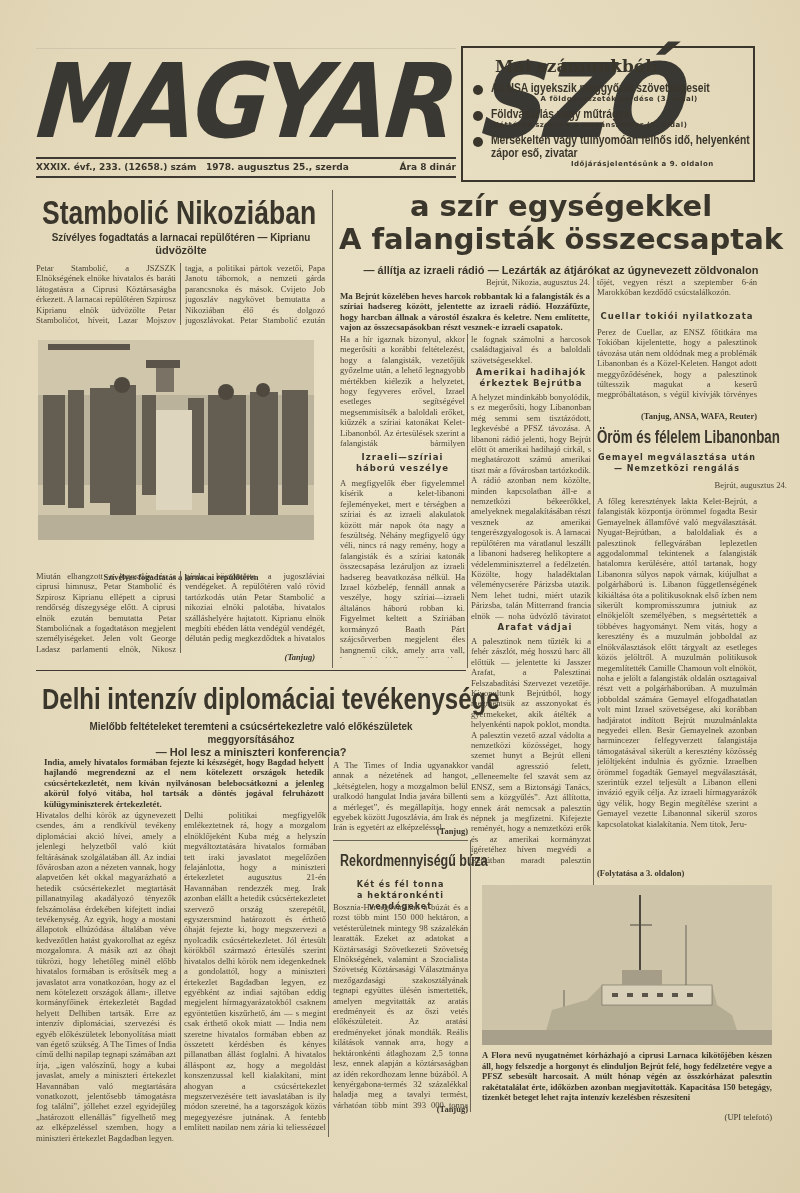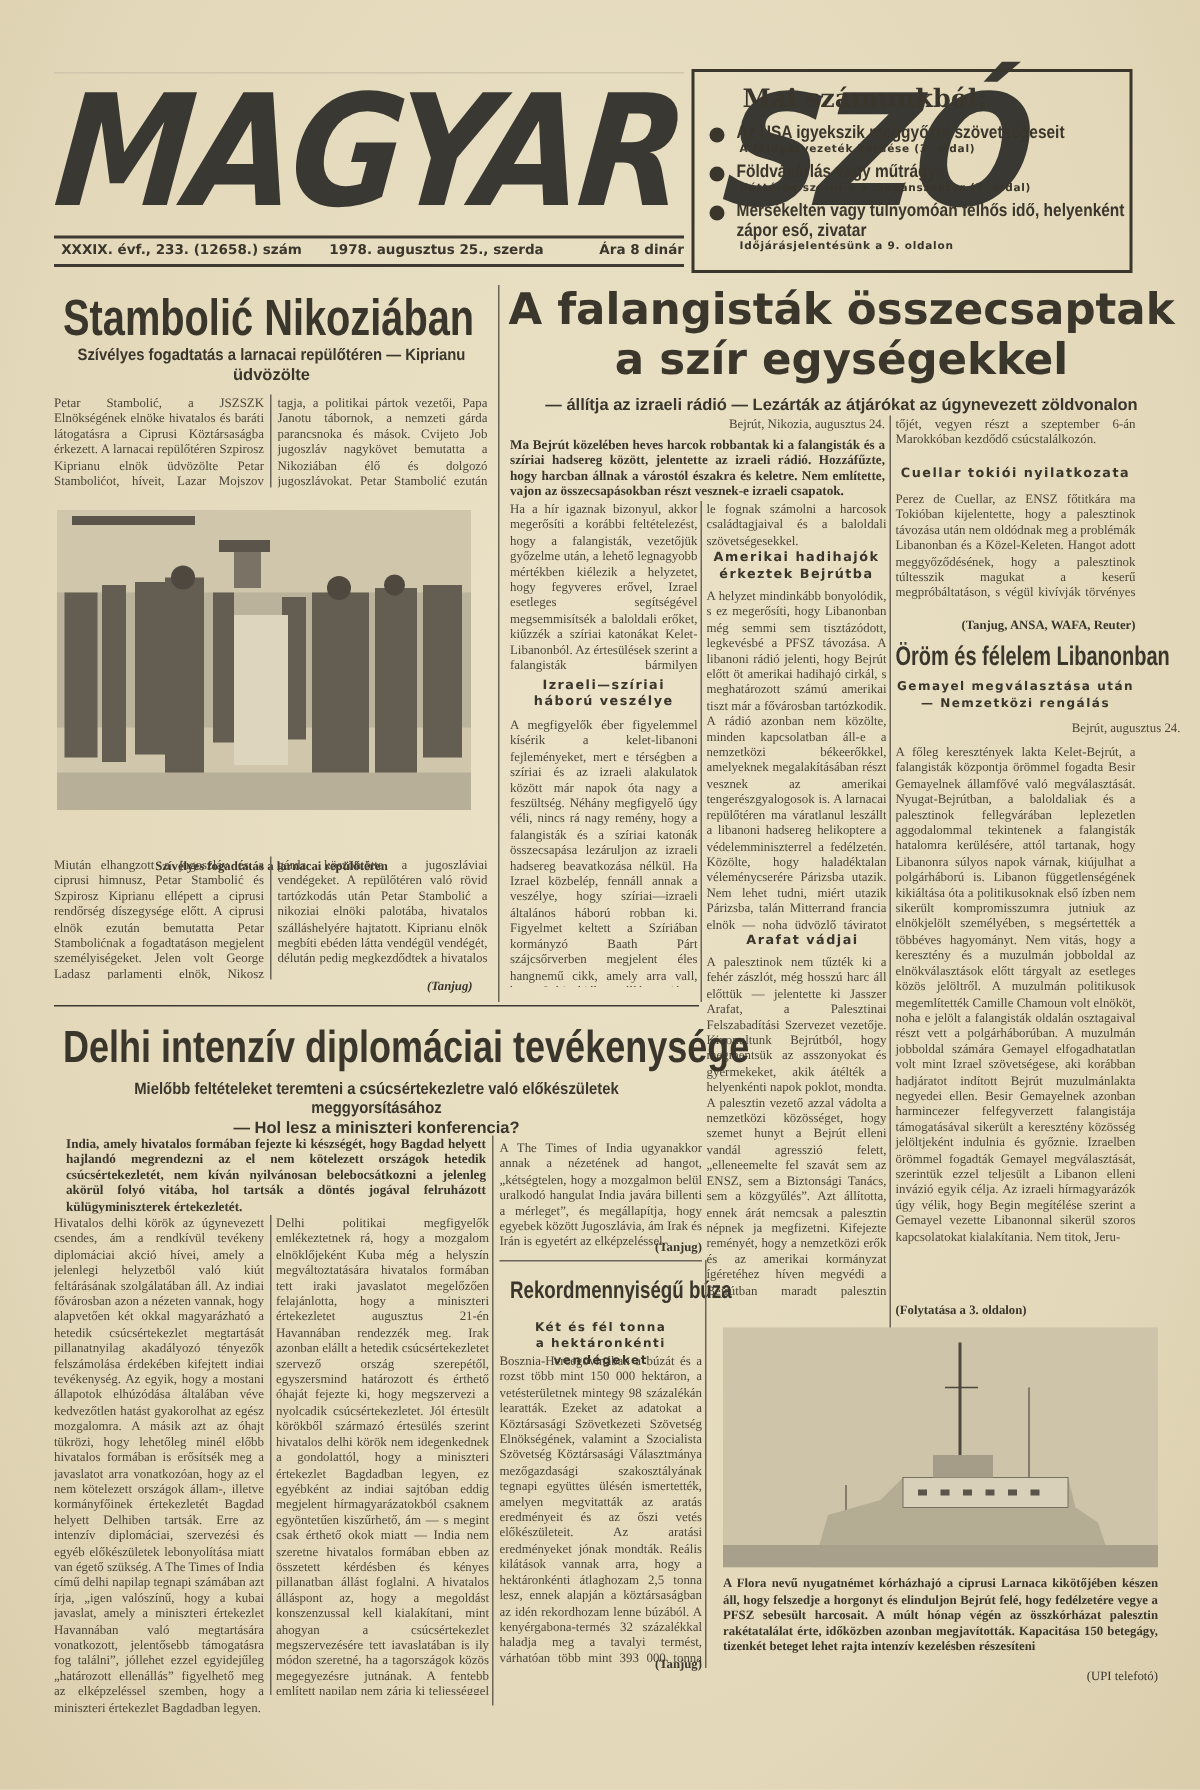--- a/index.html
+++ b/index.html
@@ -16,27 +16,27 @@
   .masthead-title {
     left: 38px; top: 52px; width: 420px; height: 100px;
     font-family: "DejaVu Sans", sans-serif; font-weight: 900; font-style: italic;
     font-size: 92px; letter-spacing: -3px; color: #3a3833; line-height: 100px;
     transform: scaleY(1.12) skewX(-6deg); transform-origin: left center;
     white-space: nowrap;
   }
   .rule { background: #3e3a33; height: 2px; }
   .issue-line { left: 36px; top: 162px; width: 420px; font-size: 9px; font-weight: bold;
     font-family: "DejaVu Sans", sans-serif; color: #3a362c; display: flex; white-space: nowrap; }
-  .issue-line span { display: inline-block; text-align: center; }
+  .issue-line span { display: inline-block; }
   .box { left: 461px; top: 46px; width: 294px; height: 136px; border: 2px solid #3a362c; padding: 6px 10px; }
   .box h3 { font-family: "DejaVu Serif", serif; font-weight: bold; font-size: 17px; color: #3a362c; margin: 2px 0 6px 22px; }
   .box-item { display: flex; margin-bottom: 5px; }
   .bullet { width: 10px; height: 10px; border-radius: 50%; background: #3a362c; margin: 3px 8px 0 0; flex-shrink: 0; }
   .box-main { font-family: "Liberation Sans", sans-serif; font-weight: bold; font-size: 12px; line-height: 13px; transform: scaleX(0.86); transform-origin: left; white-space: nowrap; }
-  .box-sub { font-family: "DejaVu Sans", sans-serif; font-weight: bold; font-size: 7px; letter-spacing: 0.5px; margin-left: 2px; white-space: nowrap; }
+  .box-sub { font-family: "DejaVu Sans", sans-serif; font-weight: bold; font-size: 7px; letter-spacing: 0.5px; margin-left: 2px; white-space: nowrap; text-align: center; }
   .headline-condensed { font-family: "Liberation Sans", sans-serif; font-weight: bold; color: #3a362c; transform: scaleX(0.72); transform-origin: left; white-space: nowrap; }
   .headline-wide { font-family: "DejaVu Sans", sans-serif; font-weight: bold; color: #3a362c; text-align: center; }
   .sub-condensed { font-family: "Liberation Sans", sans-serif; font-weight: bold; color: #3a362c; text-align: center; }
   .body-text { font-family: "Liberation Serif", serif; font-size: 8.6px; line-height: 10.4px; color: #4a4538; text-align: justify; overflow: hidden; }
   .lead-text { font-family: "Liberation Serif", serif; font-weight: bold; font-size: 8.8px; line-height: 10.4px; color: #3a362c; text-align: justify; }
   .crosshead { font-family: "DejaVu Sans", sans-serif; font-weight: bold; font-size: 8.5px; letter-spacing: 1px; text-align: center; color: #3a362c; line-height: 11px; }
   .dateline { font-size: 8.6px; text-align: right; color: #4a4538; }
   .credit { font-size: 8.5px; font-weight: bold; font-style: italic; text-align: right; color: #3a362c; }
   .vline { width: 1px; background: #6b6558; }
   .hline { height: 1px; background: #6b6558; }
@@ -121,22 +121,22 @@
   </div>
   <div class="abs caption" style="left:36px;top:548px;width:290px;">Szívélyes fogadtatás a larnacai repülőtéren</div>
   <div class="abs body-text" style="left:36px;top:571px;width:140px;height:82px;">Miután elhangzott a jugoszláv és a ciprusi himnusz, Petar Stambolić és Szpirosz Kiprianu ellépett a ciprusi rendőrség díszegysége előtt. A ciprusi elnök ezután bemutatta Petar Stambolićnak a fogadtatáson megjelent személyiségeket. Jelen volt George Ladasz parlamenti elnök, Nikosz Rolandisz külügyminiszter, Veniami belügy- és védelemminiszter, a kormány többi</div>
   <div class="abs vline" style="left:180px;top:571px;height:82px;"></div>
   <div class="abs body-text" style="left:185px;top:571px;width:140px;height:72px;">gárda köszöntötte a jugoszláviai vendégeket. A repülőtéren való rövid tartózkodás után Petar Stambolić a nikoziai elnöki palotába, hivatalos szálláshelyére hajtatott. Kiprianu elnök megbíti ebéden látta vendégül vendégét, délután pedig megkezdődtek a hivatalos tárgyalások.</div>
   <div class="abs credit" style="left:185px;top:652px;width:130px;">(Tanjug)</div>
 
   <div class="abs vline" style="left:332px;top:190px;height:478px;"></div>
 
   <div class="abs headline-wide" style="left:336px;top:190px;width:450px;font-size:29px;line-height:33px;">
+    <div>a szír egységekkel</div>
     <div>A falangisták összecsaptak</div>
-    <div>a szír egységekkel</div>
   </div>
   <div class="abs sub-condensed" style="left:336px;top:264px;width:450px;font-size:11px;text-align:center;">— állítja az izraeli rádió — Lezárták az átjárókat az úgynevezett zöldvonalon</div>
   <div class="abs dateline" style="left:340px;top:277px;width:250px;">Bejrút, Nikozia, augusztus 24.</div>
   <div class="abs lead-text" style="left:340px;top:291px;width:250px;height:42px;overflow:hidden;">Ma Bejrút közelében heves harcok robbantak ki a falangisták és a szíriai hadsereg között, jelentette az izraeli rádió. Hozzáfűzte, hogy harcban állnak a várostól északra és keletre. Nem említette, vajon az összecsapásokban részt vesznek-e izraeli csapatok.</div>
 
   <div class="abs body-text" style="left:340px;top:334px;width:125px;height:115px;">Ha a hír igaznak bizonyul, akkor megerősíti a korábbi feltételezést, hogy a falangisták, vezetőjük győzelme után, a lehető legnagyobb mértékben kiélezik a helyzetet, hogy fegyveres erővel, Izrael esetleges segítségével megsemmisítsék a baloldali erőket, kiűzzék a szíriai katonákat Kelet-Libanonból. Az értesülések szerint a falangisták bármilyen megindokolás nélkül ma lezárták az átkelőhelyeket a város nyugati és keleti negyedét elválasztó úgynevezett zöldvonalon.</div>
   <div class="abs crosshead" style="left:340px;top:452px;width:125px;">Izraeli—szíriai háború veszélye</div>
   <div class="abs body-text" style="left:340px;top:478px;width:125px;height:180px;">A megfigyelők éber figyelemmel kísérik a kelet-libanoni fejleményeket, mert e térségben a szíriai és az izraeli alakulatok között már napok óta nagy a feszültség. Néhány megfigyelő úgy véli, nincs rá nagy remény, hogy a falangisták és a szíriai katonák összecsapása lezáruljon az izraeli hadsereg beavatkozása nélkül. Ha Izrael közbelép, fennáll annak a veszélye, hogy szíriai—izraeli általános háború robban ki. Figyelmet keltett a Szíriában kormányzó Baath Párt szájcsőrverben megjelent éles hangnemű cikk, amely arra vall, hogy Szíria kiélezte álláspontját, s nem hátrál meg. Nem lehet tudni, mindez miként hat a palesztinok evakuálására. A PFSZ már korábban hangot adott aggodalmának, hogy a falangisták</div>
 
   <div class="abs vline" style="left:467px;top:334px;height:334px;"></div>

